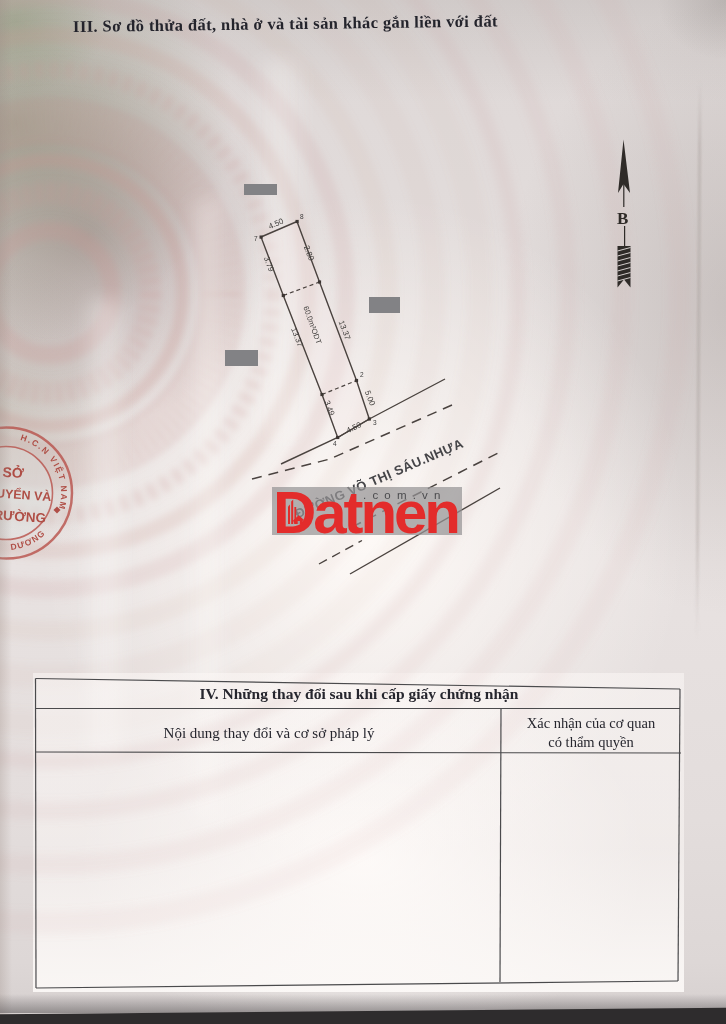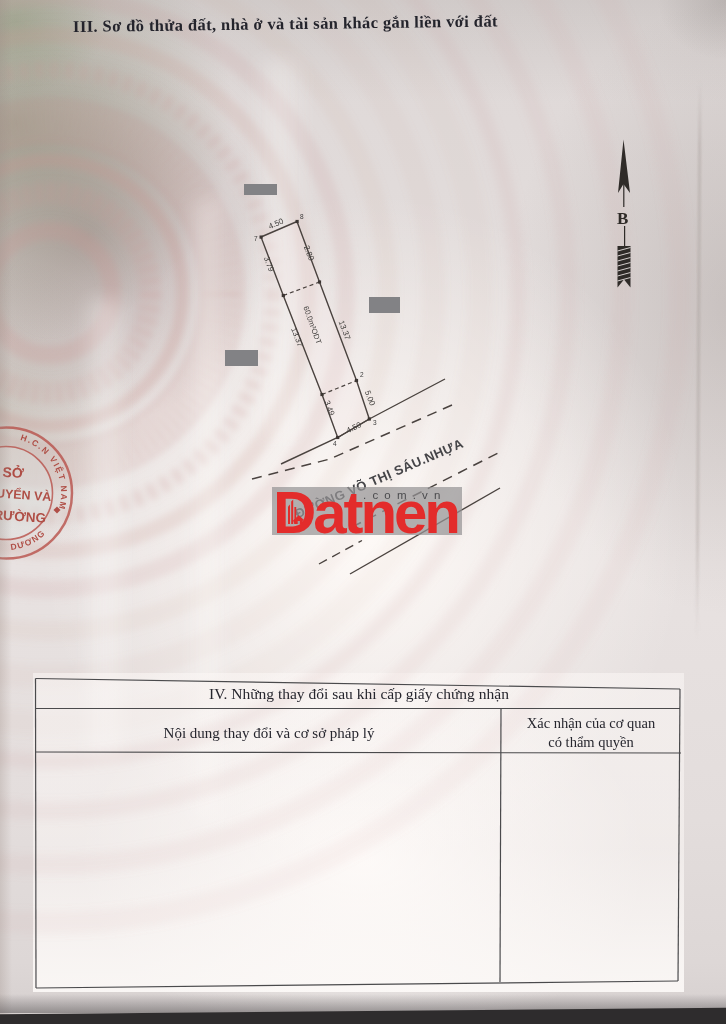--- a/index.html
+++ b/index.html
@@ -21,21 +21,21 @@
     font-weight:bold;font-size:16.5px;color:#24242c;transform:rotate(-0.75deg);
     transform-origin:left center;letter-spacing:0.4px;white-space:nowrap;}
   .gbox{position:absolute;background:#828285;}
   
   #logo{left:272px;top:487px;width:190px;height:48px;background:rgba(150,148,150,0.72);}
   #comvn{left:363px;top:489px;font-size:11.5px;font-weight:normal;color:#4b4b4e;letter-spacing:6.2px;}
   #datnen{left:273px;top:483px;font-size:60px;font-weight:bold;color:#e32c2b;
      letter-spacing:-3.1px;line-height:1;}
   
   .ser{font-family:"Liberation Serif",serif;color:#26262e;}
-  #t-iv{left:37px;top:685px;width:644px;text-align:center;font-weight:normal;font-size:15.5px;}
+  #t-iv{left:37px;top:685px;width:644px;text-align:center;font-weight:bold;font-size:15.5px;}
   #t-noi{left:37px;top:725px;width:464px;text-align:center;font-size:15px;}
   #t-xac{left:501px;top:714px;width:180px;text-align:center;font-size:14.5px;line-height:1.28;font-family:Liberation Serif, serif;}
   #botband{left:-4px;top:1011px;width:734px;height:18px;background:#2e2c2d;transform:rotate(-0.5deg);}
   #botshade{left:0px;top:994px;width:726px;height:19px;
     background:linear-gradient(180deg,rgba(90,86,88,0) 0%,rgba(90,86,88,0.55) 100%);}
 </style></head>
 <body>
 <div id="base" class="abs"></div>
 
 <svg class="abs" style="left:0;top:0" width="726" height="1024" viewBox="0 0 726 1024">

